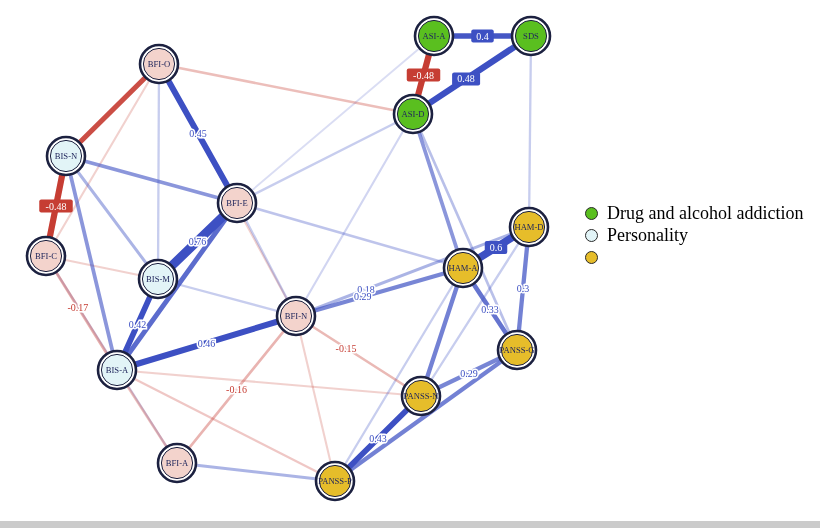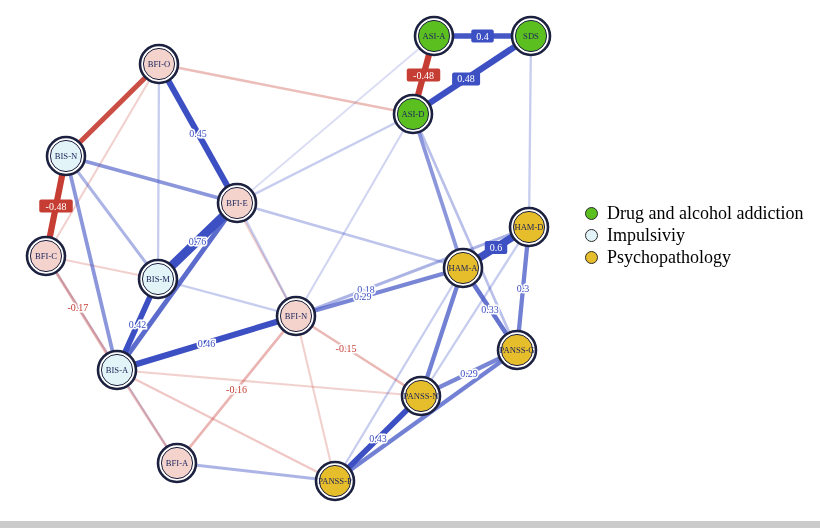--- a/index.html
+++ b/index.html
@@ -187,22 +187,21 @@
       </g>
     </svg>
 
   <div class="legend">
     <div class="legend-item">
       <span class="legend-dot" style="background: rgb(90, 191, 31);"></span>
       <span class="legend-label">Drug and alcohol addiction</span>
     </div>
     <div class="legend-item">
       <span class="legend-dot" style="background: rgb(226, 244, 247);"></span>
-      <span class="legend-label">Impulsiviy</span>
+      <span class="legend-label">Personality</span>
     </div>
     <div class="legend-item">
       <span class="legend-dot" style="background: rgb(230, 189, 42);"></span>
-      <span class="legend-label">Psychopathology</span>
     </div>
   </div>
 
   <div class="bottom-strip"></div>
 </div>
 
 </body></html>

